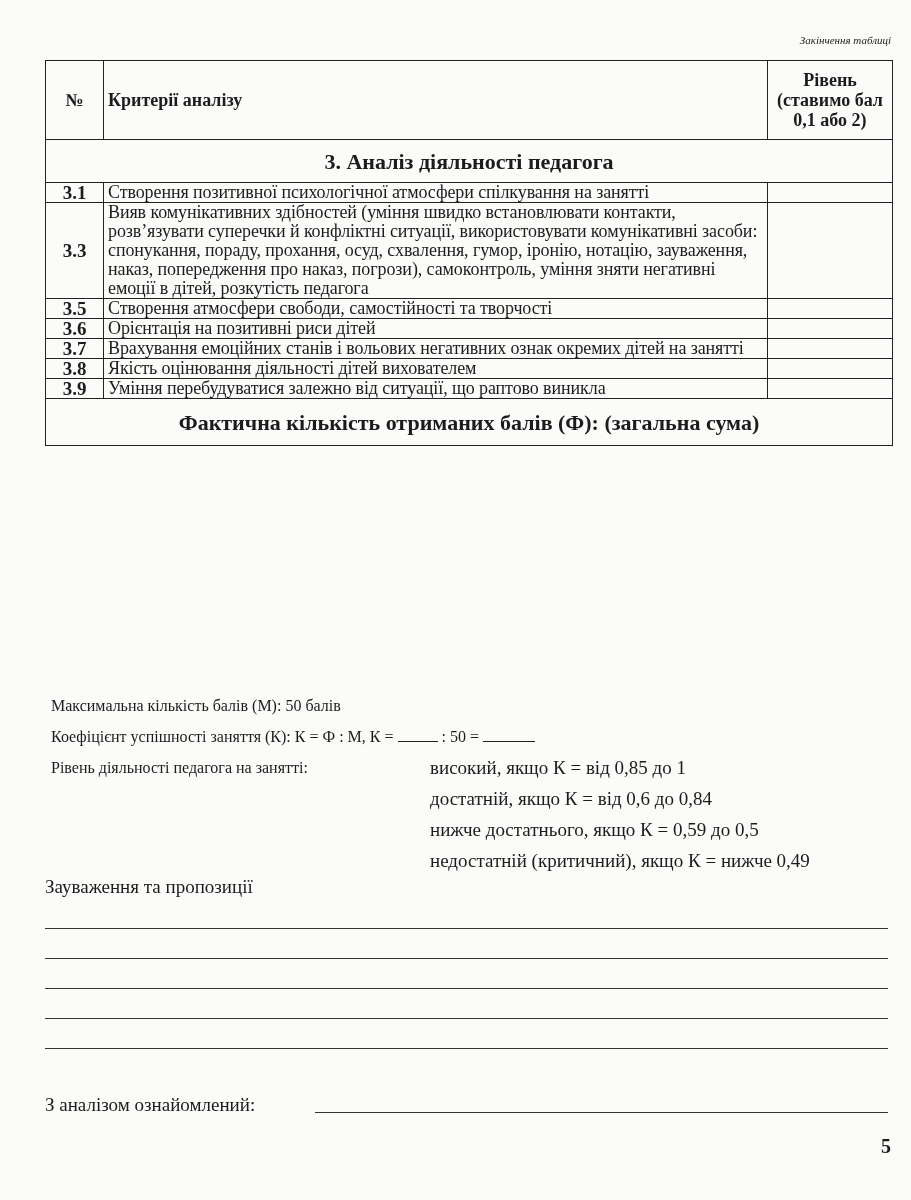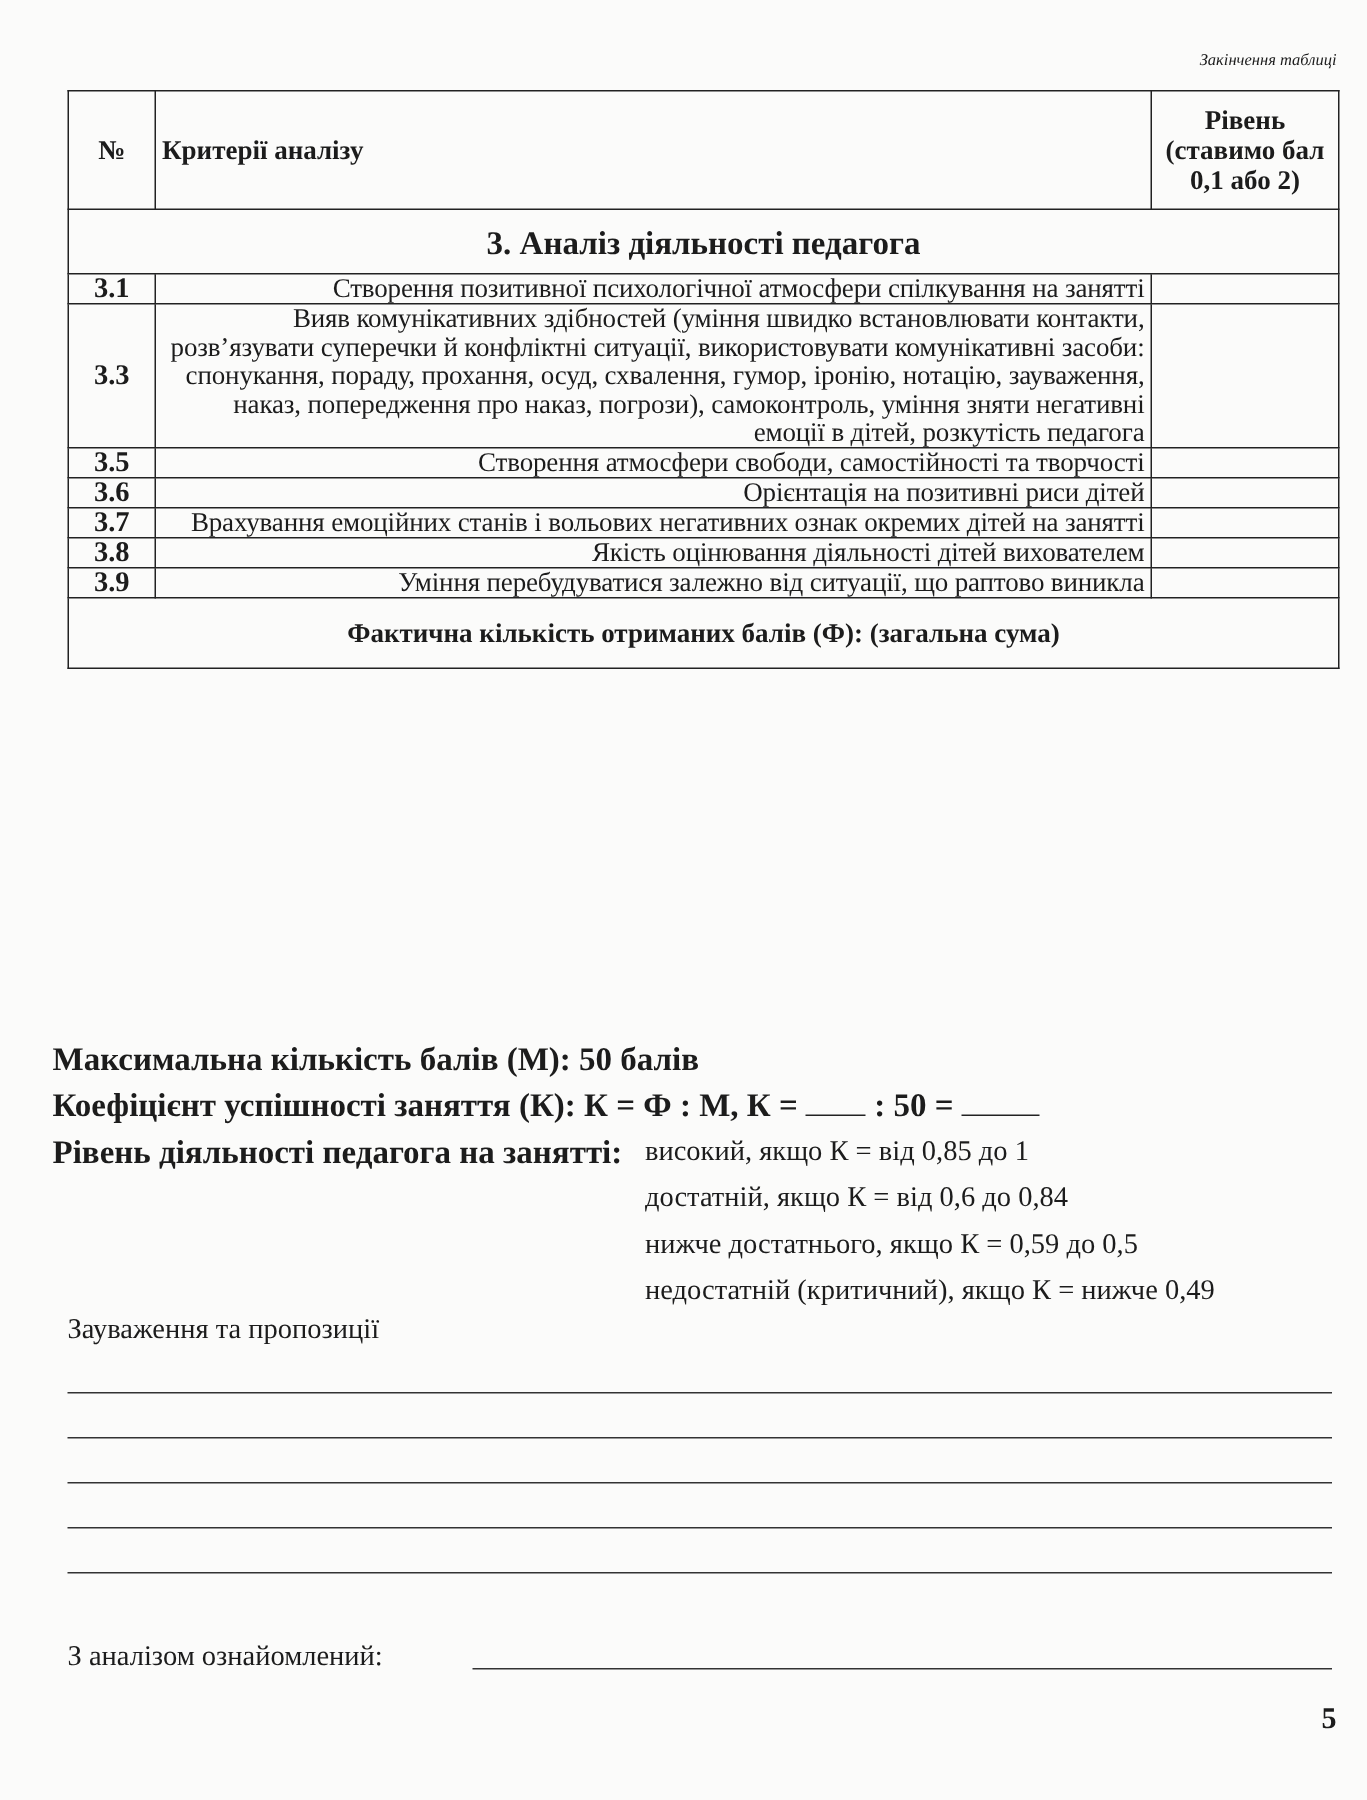--- a/index.html
+++ b/index.html
@@ -20,23 +20,23 @@
   table.crit td, table.crit th {
     border: 1.6px solid #222; padding: 0 4px; vertical-align: middle;
   }
   col.c-num { width: 58px; }
   col.c-level { width: 125px; }
   th.h-num { font-weight: bold; font-size: 18px; text-align: center; height: 78px; }
   th.h-crit { font-weight: bold; font-size: 18px; text-align: left; }
   th.h-level { font-weight: bold; font-size: 18px; text-align: center; line-height: 20px; padding: 2px 2px; }
   td.section { text-align: center; font-weight: bold; height: 42px; font-size: 22px; }
   td.num { font-weight: bold; text-align: center; font-size: 19px; }
-  td.text { padding: 2px 4px 1px 4px; letter-spacing: -0.1px; text-align: right; }
-  td.total { text-align: center; font-weight: bold; height: 46px; font-size: 18px; }
-  .summary { position: absolute; left: 35px; top: 690px; font-size: 22px; line-height: 31px; font-weight: bold; }
+  td.text { padding: 2px 4px 1px 4px; letter-spacing: -0.1px; }
+  td.total { text-align: center; font-weight: bold; height: 46px; font-size: 22px; }
+  .summary { position: absolute; left: 51px; top: 690px; font-size: 16px; line-height: 31px; }
   .summary .line { white-space: nowrap; }
   .blank { display: inline-block; border-bottom: 1.3px solid #222; height: 16px; vertical-align: baseline; }
   .levels { position: absolute; left: 430px; top: 752px; font-size: 19px; line-height: 31px; }
   .levels .lv { white-space: nowrap; }
   .remarks-label { position: absolute; left: 45px; top: 876px; font-size: 19px; }
   .write-line { position: absolute; left: 45px; width: 843px; border-top: 1.4px solid #333; }
   .ack { position: absolute; left: 45px; top: 1094px; font-size: 19px; }
   .ack-line { position: absolute; left: 315px; top: 1112px; width: 573px; border-top: 1.4px solid #333; }
   .page-num { position: absolute; right: 20px; top: 1135px; font-weight: bold; font-size: 20px; }
 </style>

